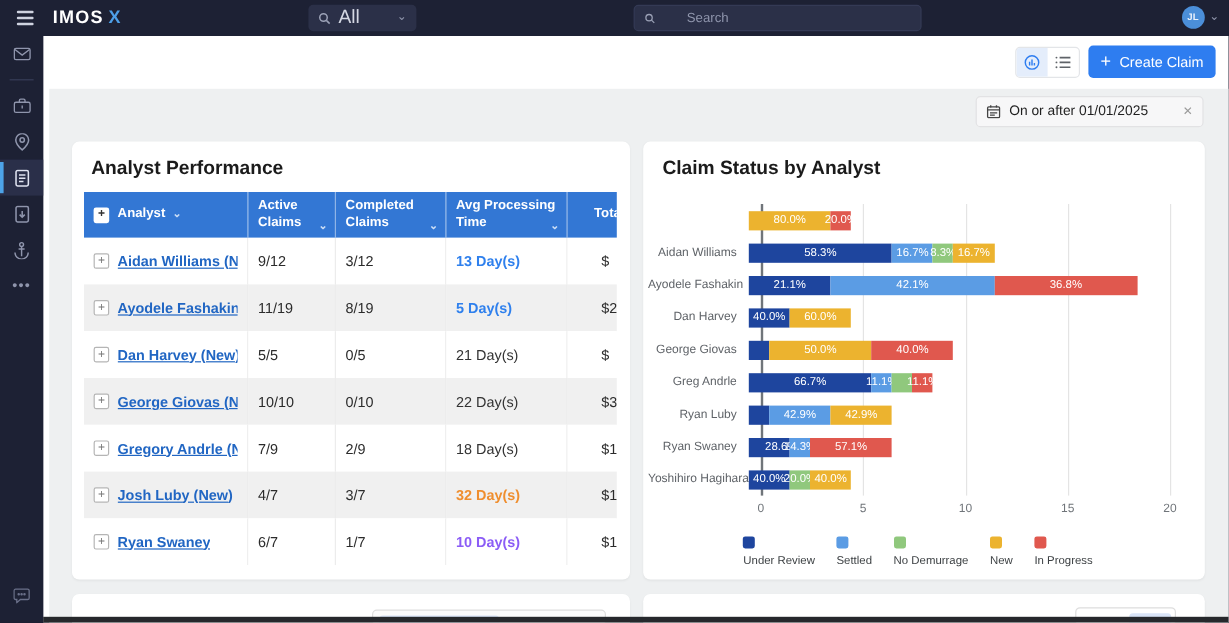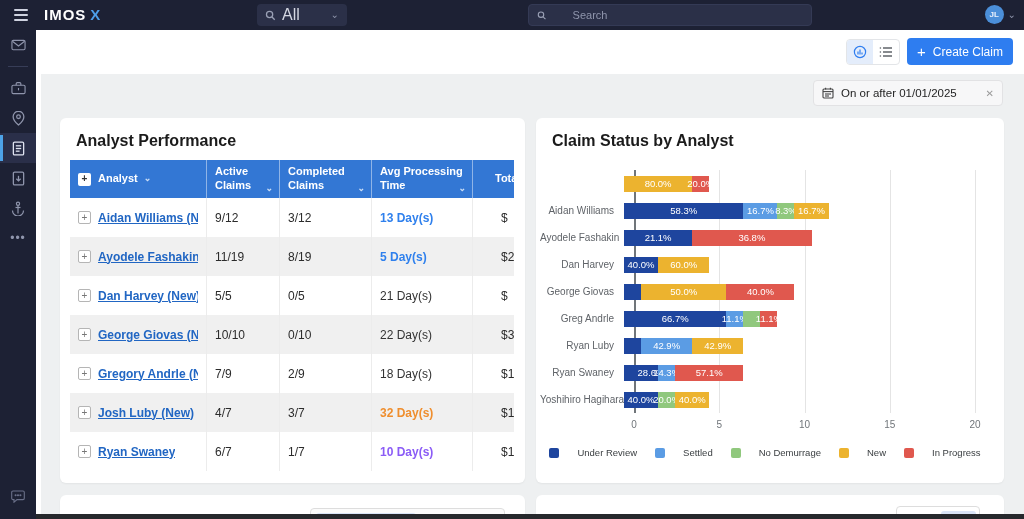--- a/index.html
+++ b/index.html
@@ -10,21 +10,21 @@
   
   .topbar{position:absolute;left:0;top:0;width:1024px;height:30px;background:#1d2134;z-index:30;}
   .hamburger{position:absolute;left:14px;top:9px;width:14px;height:12px;cursor:pointer;}
   .hamburger div{height:2px;background:#cfd3e0;margin-bottom:3px;border-radius:1px;}
   .logo{position:absolute;left:44px;top:6px;font-size:15px;font-weight:bold;letter-spacing:1px;color:#fff;}
   .logo .x{color:#4d9fe8;margin-left:4px;}
   .scopebox{position:absolute;left:257px;top:4px;width:90px;height:22px;background:#2b3048;
             border-radius:4px;display:flex;align-items:center;padding:0 8px;gap:6px;cursor:pointer;}
   .scopebox .lbl{color:#d4d7e2;font-size:16px;flex:1;}
   .chev{color:#8d93a9;font-size:10px;line-height:1;}
-  .searchbox{position:absolute;left:528px;top:4px;width:284px;height:22px;background:#2b3048;
+  .searchbox{position:absolute;left:528px;top:4px;width:240px;height:22px;background:#2b3048;
              border:1px solid #343a55;border-radius:4px;display:flex;align-items:center;padding:0 8px;gap:24px;}
   .searchbox input{background:transparent;border:none;outline:none;color:#d4d7e2;font-size:11px;width:100%;
                    font-family:"Liberation Sans",sans-serif;}
   .searchbox input::placeholder{color:#8f95ac;}
   .userarea{position:absolute;right:8px;top:5px;display:flex;align-items:center;gap:4px;cursor:pointer;}
   .avatar{width:19px;height:19px;border-radius:50%;background:#4b8fd9;color:#eaf2fc;font-size:8px;
           font-weight:bold;display:flex;align-items:center;justify-content:center;}
 
   
   .sidebar{position:absolute;left:0;top:30px;width:36px;height:489px;background:#1d2134;z-index:25;}
@@ -92,21 +92,21 @@
   .gl.zero{width:2px;background:#70757a;}
   .chart-row{display:flex;align-items:center;height:27px;position:relative;z-index:1;}
   .cat{width:84px;padding-right:10px;text-align:right;font-size:10px;color:#5f6368;white-space:nowrap;
        overflow:hidden;flex:0 0 auto;}
   .barline{display:flex;height:16px;align-items:stretch;}
   .seg{display:flex;align-items:center;justify-content:center;flex:0 0 auto;}
   .seg span{font-size:9.5px;color:#fff;white-space:nowrap;}
   .ticks{position:relative;margin-left:94px;width:342px;height:16px;margin-top:6px;}
   .ticks span{position:absolute;transform:translateX(-50%);font-size:10px;color:#70757a;}
   .legend{display:flex;justify-content:center;gap:18px;margin-top:12px;}
-  .leg-item{display:flex;align-items:center;gap:18px;cursor:pointer;}
+  .leg-item{display:flex;gap:5px;cursor:pointer;flex-direction:column;}
   .leg-swatch{width:10px;height:10px;border-radius:2px;}
   .leg-label{font-size:9.5px;color:#3c4043;}
 
   
   .frag{position:absolute;border:1px solid #ddd;border-radius:4px;background:#fbfbfb;}
   .frag .fill{position:absolute;background:#d9e4f7;border-radius:3px;}
   .bottom-strip{position:absolute;left:0;right:0;bottom:0;height:5px;background:#26282c;z-index:40;}
 </style>
 </head>
 <body>
@@ -380,20 +380,23 @@
                   <div class="seg" style="width: 34.1px; background: rgb(236, 179, 47);">
                     <span>16.7%</span>
                   </div>
                 </div>
               </div>
               <div class="chart-row">
                 <div class="cat">Ayodele Fashakin</div>
                 <div class="barline">
                   <div class="seg" style="width: 68.2px; background: rgb(30, 69, 158);">
                     <span>21.1%</span>
+                  </div>
+                  <div class="seg" style="width: 136.4px; background: rgb(91, 156, 228);">
+                    <span>42.1%</span>
                   </div>
                   <div class="seg" style="width: 119.35px; background: rgb(224, 88, 78);">
                     <span>36.8%</span>
                   </div>
                 </div>
               </div>
               <div class="chart-row">
                 <div class="cat">Dan Harvey</div>
                 <div class="barline">
                   <div class="seg" style="width: 34.1px; background: rgb(30, 69, 158);">

